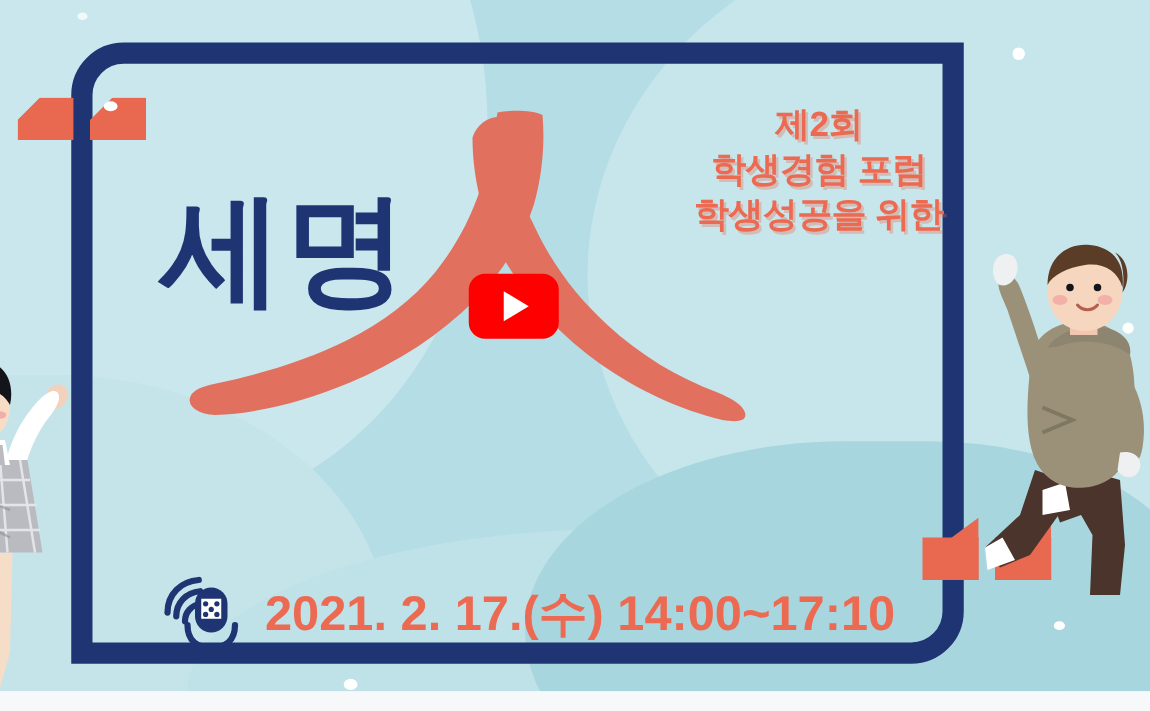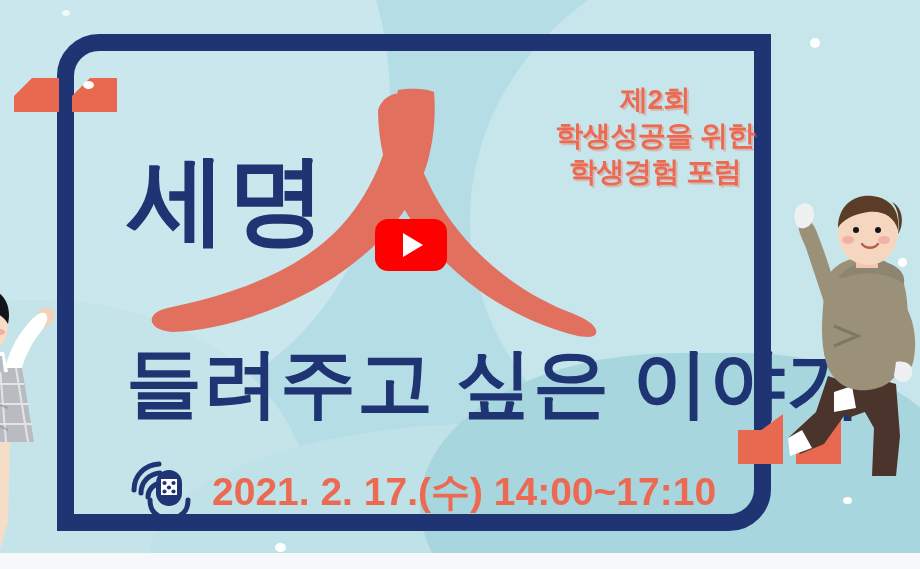--- a/index.html
+++ b/index.html
@@ -200,26 +200,25 @@
       <path d="M253 6 C256 36 264 66 278 94 C292 124 312 150 336 172
                C362 196 392 214 424 226 C436 231 444 236 446 242
                C448 249 440 250 428 248 C394 240 360 224 330 203
                C298 180 271 151 252 117 C236 88 228 54 228 22
                C232 10 243 4 253 6 Z" fill="#e1705f"></path>
     </svg>
 
     <div class="t-semyeong">세명</div>
 
 
-    <div class="t-story">들려주고 싶은 이야기</div>
 
     <div class="t-sub">
       <div>제2회</div>
+      <div>학생경험 포럼</div>
       <div>학생성공을 위한</div>
-      <div>학생경험 포럼</div>
     </div>
 
     <div class="dateline">
       <svg class="mic-icon" viewBox="0 0 66 62">
         <g fill="none" stroke="#1f3473" stroke-width="5" stroke-linecap="round">
           <path d="M6 30 C6 15 17 5 31 4"></path>
           <path d="M13 33 C13 22 21 14 32 13"></path>
           <path d="M20 37 C20 30 25 24 33 23"></path>
         </g>
         <rect x="28" y="10" width="26" height="36" rx="13" fill="#1f3473"></rect>

